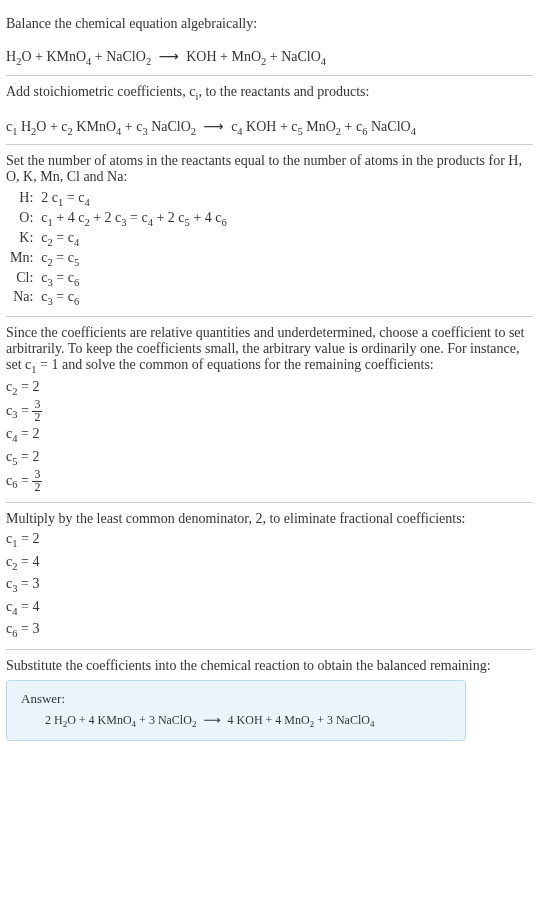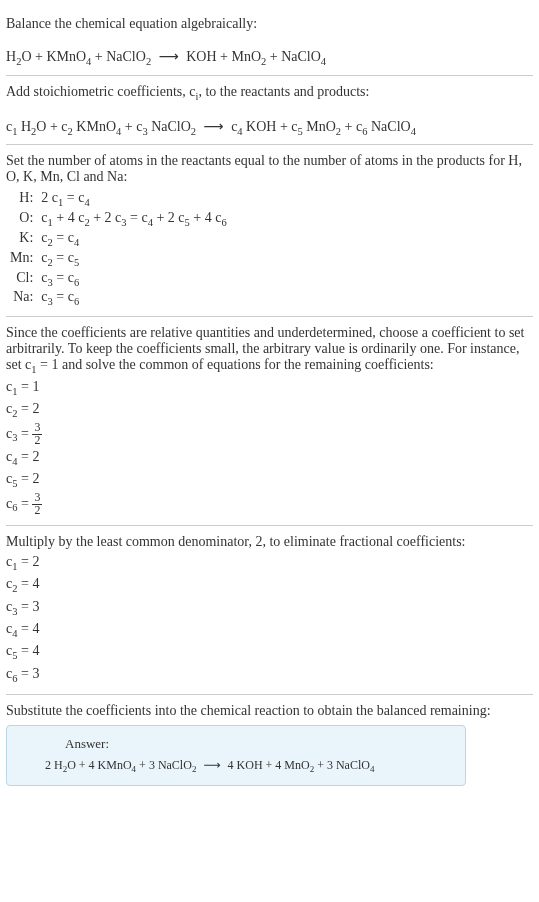--- a/index.html
+++ b/index.html
@@ -74,21 +74,20 @@
       border: 1px solid #b8d8ea;
       border-radius: 4px;
       padding: 10px 14px;
       margin-top: 6px;
       display: inline-block;
       min-width: 460px;
     }
     .answer-label {
       font-size: 13px;
       margin-bottom: 6px;
-      margin-left: 44px;
     }
     .answer-eq {
       padding-left: 24px;
       font-size: 12px;
     }
   </style>
 </head>
 <body>
 
 <div class="section">
@@ -140,38 +139,36 @@
   </tbody>
     </table>
 </div>
 <div class="divider"></div>
 
 <div class="section">
   <div>
     <span>Since the coefficients are relative quantities and underdetermined, choose a coefficient to set arbitrarily. To keep the coefficients small, the arbitrary value is ordinarily one. For instance, set </span><span class="italic">c</span><sub>1</sub> = 1<span> and solve the common of equations for the remaining coefficients:</span>
   </div>
   <div class="coeff-list">
-    <div><span class="italic">c</span><sub>1</sub> = <span>1</span></div>
     <div><span class="italic">c</span><sub>2</sub> = <span>2</span></div>
     <div><span class="italic">c</span><sub>3</sub> = <span class="frac"><span class="frac-num">3</span><span class="frac-den">2</span></span></div>
     <div><span class="italic">c</span><sub>4</sub> = <span>2</span></div>
     <div><span class="italic">c</span><sub>5</sub> = <span>2</span></div>
     <div><span class="italic">c</span><sub>6</sub> = <span class="frac"><span class="frac-num">3</span><span class="frac-den">2</span></span></div>
   </div>
 </div>
 <div class="divider"></div>
 
 <div class="section">
   <div>Multiply by the least common denominator, 2, to eliminate fractional coefficients:</div>
   <div class="coeff-list">
     <div><span class="italic">c</span><sub>1</sub> = <span>2</span></div>
     <div><span class="italic">c</span><sub>2</sub> = <span>4</span></div>
     <div><span class="italic">c</span><sub>3</sub> = <span>3</span></div>
     <div><span class="italic">c</span><sub>4</sub> = <span>4</span></div>
-    <div><span class="italic">c</span><sub>5</sub> = <span>4</span></div>
     <div><span class="italic">c</span><sub>6</sub> = <span>3</span></div>
   </div>
 </div>
 <div class="divider"></div>
 
 <div class="section">
   <div>Substitute the coefficients into the chemical reaction to obtain the balanced remaining:</div>
   <div class="answer-box">
     <div class="answer-label">Answer:</div>
     <div class="answer-eq">

